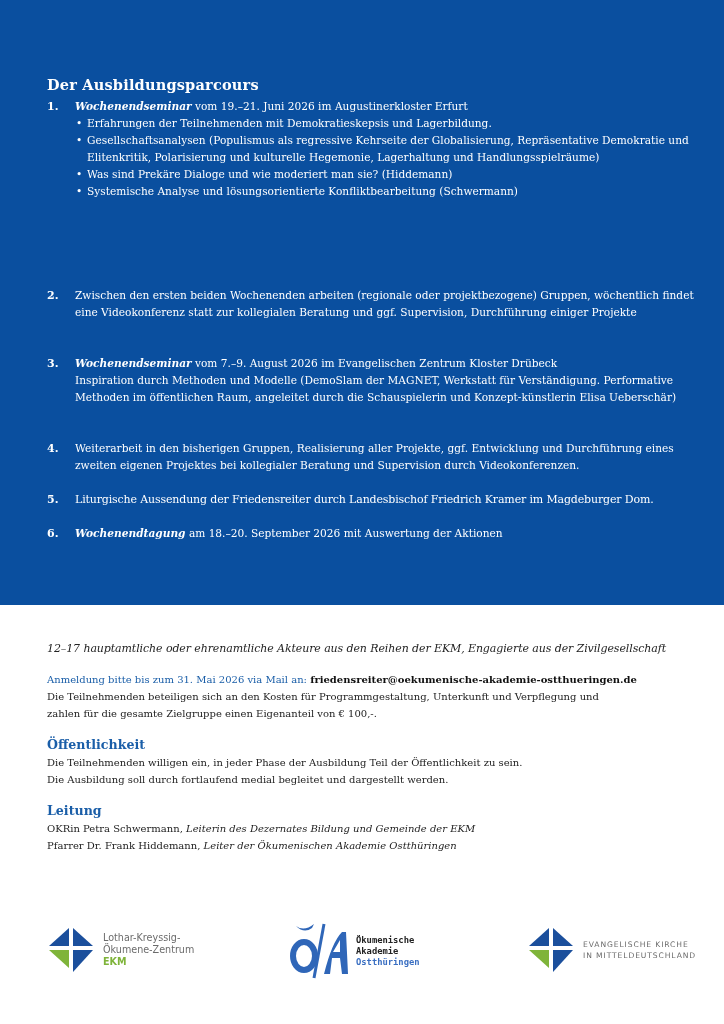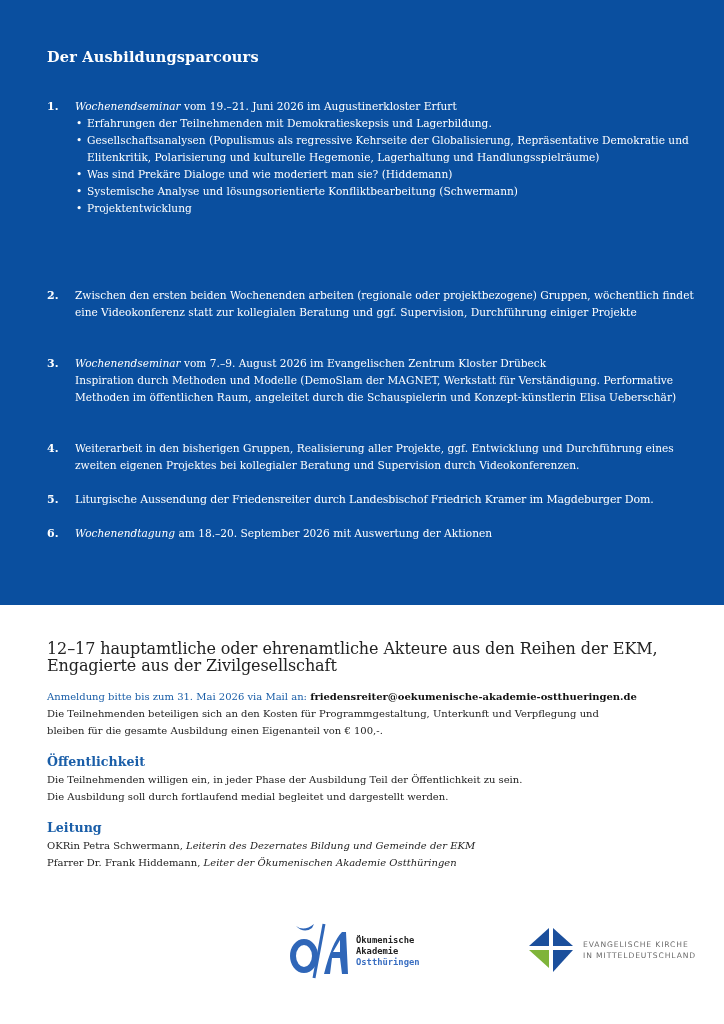--- a/index.html
+++ b/index.html
@@ -4,32 +4,32 @@
 <style>
   * { box-sizing: border-box; margin: 0; padding: 0; }
   html, body { width: 724px; height: 1024px; background: #ffffff; overflow: hidden; }
   body { font-family: "DejaVu Serif", serif; color: #1f1f1f; position: relative; }
 
   .blue-panel {
     position: absolute; left: 0; top: 0; width: 724px; height: 605px;
     background: #0a4f9f; color: #ffffff;
   }
   .panel-title {
-    position: absolute; left: 47px; top: 48px;
+    position: absolute; left: 47px; top: 76px;
     font-size: 14.5px; font-weight: bold; letter-spacing: 0.2px;
   }
   .item {
     position: absolute; left: 47px; width: 650px;
     font-size: 10.6px; line-height: 17px;
   }
   .item .num {
     position: absolute; left: 0; top: 0; width: 24px; font-weight: bold; font-size: 11px;
   }
   .item .body { margin-left: 28px; }
-  .item .em { font-style: italic; font-weight: normal; }
+  .item .em { font-style: italic; font-weight: bold; }
   .bullets { list-style: none; }
   .bullets li { position: relative; padding-left: 12px; }
   .bullets li::before {
     content: "•"; position: absolute; left: 1px; top: 0;
   }
 
   .white-section { position: absolute; left: 47px; top: 640px; width: 650px; }
   .sec-heading {
     color: #1a5ea8; font-weight: bold; font-size: 12.6px; line-height: 18px;
   }
@@ -64,21 +64,20 @@
     <span class="num">1.</span>
     <div class="body">
       <div>
         <span class="em">Wochenendseminar</span><span> vom 19.–21. Juni 2026 im Augustinerkloster Erfurt</span>
       </div>
       <ul class="bullets">
         <li>Erfahrungen der Teilnehmenden mit Demokratieskepsis und Lagerbildung.</li>
         <li>Gesellschaftsanalysen (Populismus als regressive Kehrseite der Globalisierung, Repräsentative Demokratie und Elitenkritik, Polarisierung und kulturelle Hegemonie, Lagerhaltung und Handlungsspielräume)</li>
         <li>Was sind Prekäre Dialoge und wie moderiert man sie? (Hiddemann)</li>
         <li>Systemische Analyse und lösungsorientierte Konfliktbearbeitung (Schwermann)</li>
-        <li>Projektentwicklung</li>
       </ul>
     </div>
   </div>
 
   <div class="item" style="top:287px;">
     <span class="num">2.</span>
     <div class="body">Zwischen den ersten beiden Wochenenden arbeiten (regionale oder projektbezogene) Gruppen, wöchentlich findet eine Videokonferenz statt zur kollegialen Beratung und ggf. Supervision, Durchführung einiger Projekte</div>
   </div>
 
   <div class="item" style="top:355px;">
@@ -103,45 +102,58 @@
 
   <div class="item" style="top:525px;">
     <span class="num">6.</span>
     <div class="body">
       <span class="em">Wochenendtagung</span><span> am 18.–20. September 2026 mit Auswertung der Aktionen</span>
     </div>
   </div>
 </div>
 
 <div class="white-section">
-  <div class="sec-text" style="font-size:16px; letter-spacing:-0.1px;">12–17 hauptamtliche oder ehrenamtliche Akteure aus den Reihen der EKM, Engagierte aus der Zivilgesellschaft</div>
+  <div class="sec-text" style="font-size:11px; letter-spacing:-0.1px;font-style:italic;">12–17 hauptamtliche oder ehrenamtliche Akteure aus den Reihen der EKM, Engagierte aus der Zivilgesellschaft</div>
   <div class="gap"></div>
   <div class="sec-text blue">
     <span>Anmeldung bitte bis zum 31. Mai 2026 via Mail an: </span><span class="bold">friedensreiter@oekumenische-akademie-ostthueringen.de</span>
   </div>
   <div class="sec-text">Die Teilnehmenden beteiligen sich an den Kosten für Programmgestaltung, Unterkunft und Verpflegung und</div>
-  <div class="sec-text">bleiben für die gesamte Ausbildung einen Eigenanteil von € 100,-.</div>
+  <div class="sec-text">zahlen für die gesamte Zielgruppe einen Eigenanteil von € 100,-.</div>
   <div class="gap"></div>
 
   <div class="sec-heading">Öffentlichkeit</div>
   <div class="sec-text">Die Teilnehmenden willigen ein, in jeder Phase der Ausbildung Teil der Öffentlichkeit zu sein.</div>
   <div class="sec-text">Die Ausbildung soll durch fortlaufend medial begleitet und dargestellt werden.</div>
   <div class="gap"></div>
 
   <div class="sec-heading">Leitung</div>
   <div class="sec-text">
     <span>OKRin Petra Schwermann, </span><span class="it">Leiterin des Dezernates Bildung und Gemeinde der EKM</span>
   </div>
   <div class="sec-text">
     <span>Pfarrer Dr. Frank Hiddemann, </span><span class="it">Leiter der Ökumenischen Akademie Ostthüringen</span>
   </div>
 </div>
 
 <div class="logos">
 
+  <div class="logo" style="left:47px; top:8px;">
+    <svg width="48" height="48" viewBox="0 0 48 48">
+      <polygon points="22,2 22,20 2,20" fill="#1b4f9c"></polygon>
+      <polygon points="26,2 46,20 26,20" fill="#1b4f9c"></polygon>
+      <polygon points="2,24 22,24 22,42" fill="#7fb43a"></polygon>
+      <polygon points="26,24 46,24 26,46" fill="#1b4f9c"></polygon>
+    </svg>
+    <div class="logo-text" style="margin-left:8px;">
+      <div>Lothar-Kreyssig-</div>
+      <div>Ökumene-Zentrum</div>
+      <div class="green">EKM</div>
+    </div>
+  </div>
 
   <div class="logo" style="left:290px; top:4px;">
     <svg width="62" height="58" viewBox="0 0 62 58">
       <path d="M6,4 Q14,10 24,2 L22,6 Q14,12 6,4 Z" fill="#2f66b8"></path>
       <ellipse cx="14" cy="34" rx="11" ry="14" fill="none" stroke="#2f66b8" stroke-width="6"></ellipse>
       <line x1="34" y1="2" x2="24" y2="56" stroke="#2f66b8" stroke-width="3"></line>
       <path d="M34,52 Q42,20 52,10 L56,10 L58,52 L52,52 L50,36 L42,36 L40,52 Z M43,30 L50,30 L50,18 Z" fill="#2f66b8"></path>
     </svg>
     <div class="oea-text" style="margin-left:4px;">
       <div>Ökumenische</div>

